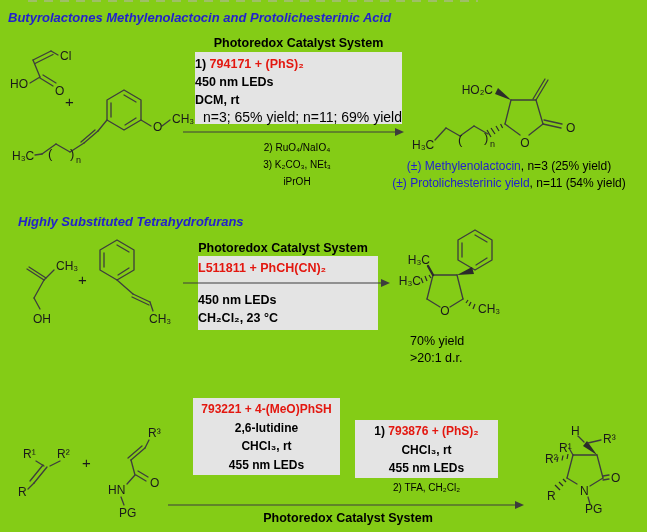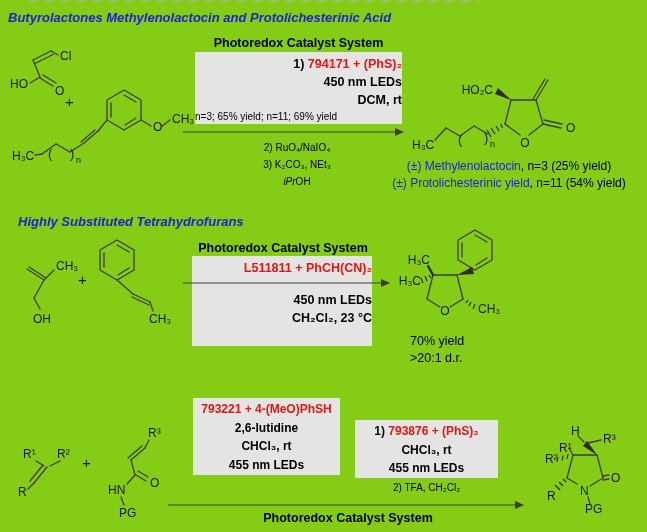--- a/index.html
+++ b/index.html
@@ -3,31 +3,31 @@
 <meta charset="utf-8">
 <style>
   *{margin:0;padding:0;box-sizing:border-box}
   html,body{background:#fff}
   #page{position:relative;width:647px;height:532px;background:#84cc16;
         font-family:"Liberation Sans","DejaVu Sans",sans-serif;color:#000;overflow:hidden}
   .abs{position:absolute}
   .sec-title{font-size:13px;font-weight:bold;font-style:italic;color:#2222cc;white-space:nowrap}
   .cond-header{font-size:12.5px;font-weight:bold;text-align:center;white-space:nowrap}
   .gbox{background:#e4e4e4}
-  .bl{font-size:12.5px;font-weight:bold;text-align:right;white-space:nowrap;line-height:18px}
+  .bl{font-size:12.5px;font-weight:bold;text-align:left;white-space:nowrap;line-height:18px}
   .bl12{font-size:12px;font-weight:bold;text-align:center;white-space:nowrap;line-height:18.5px}
-  .note{font-size:10px;font-weight:normal;line-height:16px;text-align:left;white-space:nowrap}
+  .note{font-size:14px;font-weight:normal;line-height:16px;text-align:right;white-space:nowrap}
   .red{color:#e3170f}
   .blue{color:#2222cc}
   .plus{font-size:15px;color:#1a1a1a;line-height:15px}
   .caption-line{font-size:12px;line-height:17px;text-align:center;white-space:nowrap}
   .below{font-size:10px;font-weight:normal;line-height:17px;text-align:center;white-space:nowrap}
   .res{font-size:12.5px;line-height:16.5px;white-space:nowrap}
   .hdr-u{font-size:12.5px;font-weight:bold;color:#2222cc;text-decoration:underline;text-align:center;white-space:nowrap}
-  .it{font-style:italic}
+  .it{}
   .spacer13{height:13px}
   .pt3{padding-top:3px}.pt2{padding-top:2px}
   svg .bond{stroke:#3d3d3d;stroke-width:1.3;fill:none;stroke-linecap:round}
   svg .bondb{stroke:#2b2b2b;stroke-width:2.4;fill:none;stroke-linecap:round}
   svg .wedge{fill:#2b2b2b;stroke:none}
   svg .hash{stroke:#2b2b2b;stroke-width:1.2}
   svg polygon.ring{fill:none;stroke:#3d3d3d;stroke-width:1.3;stroke-linejoin:round}
   svg text{font-family:"Liberation Sans","DejaVu Sans",sans-serif;font-size:12px;fill:#1a1a1a}
   svg text.s9{font-size:9px}
   svg text.s13{font-size:13px}
@@ -166,21 +166,21 @@
       <line class="bond" x1="20" y1="47" x2="36" y2="61"></line>
       <line class="bond" x1="36" y1="61" x2="53" y2="69"></line>
       <line class="bond" x1="35" y1="64" x2="52" y2="72"></line>
       <line class="bond" x1="53" y1="69" x2="56" y2="78"></line>
     </g>
     <text x="52" y="90">CH₃</text>
   </svg>
 
   <div class="abs cond-header" style="left:193px;top:241px;width:180px">Photoredox Catalyst System</div>
 
-  <div class="abs gbox pt2" style="left:192px;top:256px;width:180px;height:90px">
+  <div class="abs gbox pt2" style="left:198px;top:256px;width:180px;height:74px">
     <div class="bl" style="line-height:20px"><span class="red">L511811 + PhCH(CN)₂</span></div>
     <div class="spacer13"></div>
     <div class="bl">450 nm LEDs</div>
     <div class="bl">CH₂Cl₂, 23 °C</div>
   </div>
 
   <svg class="abs" style="left:183px;top:277px;z-index:2" width="210" height="12" viewBox="0 0 210 12">
     <line class="arrow-line" x1="0" y1="6" x2="198" y2="6"></line>
     <polygon class="arrow-head" points="198,2 207,6 198,10"></polygon>
   </svg>

